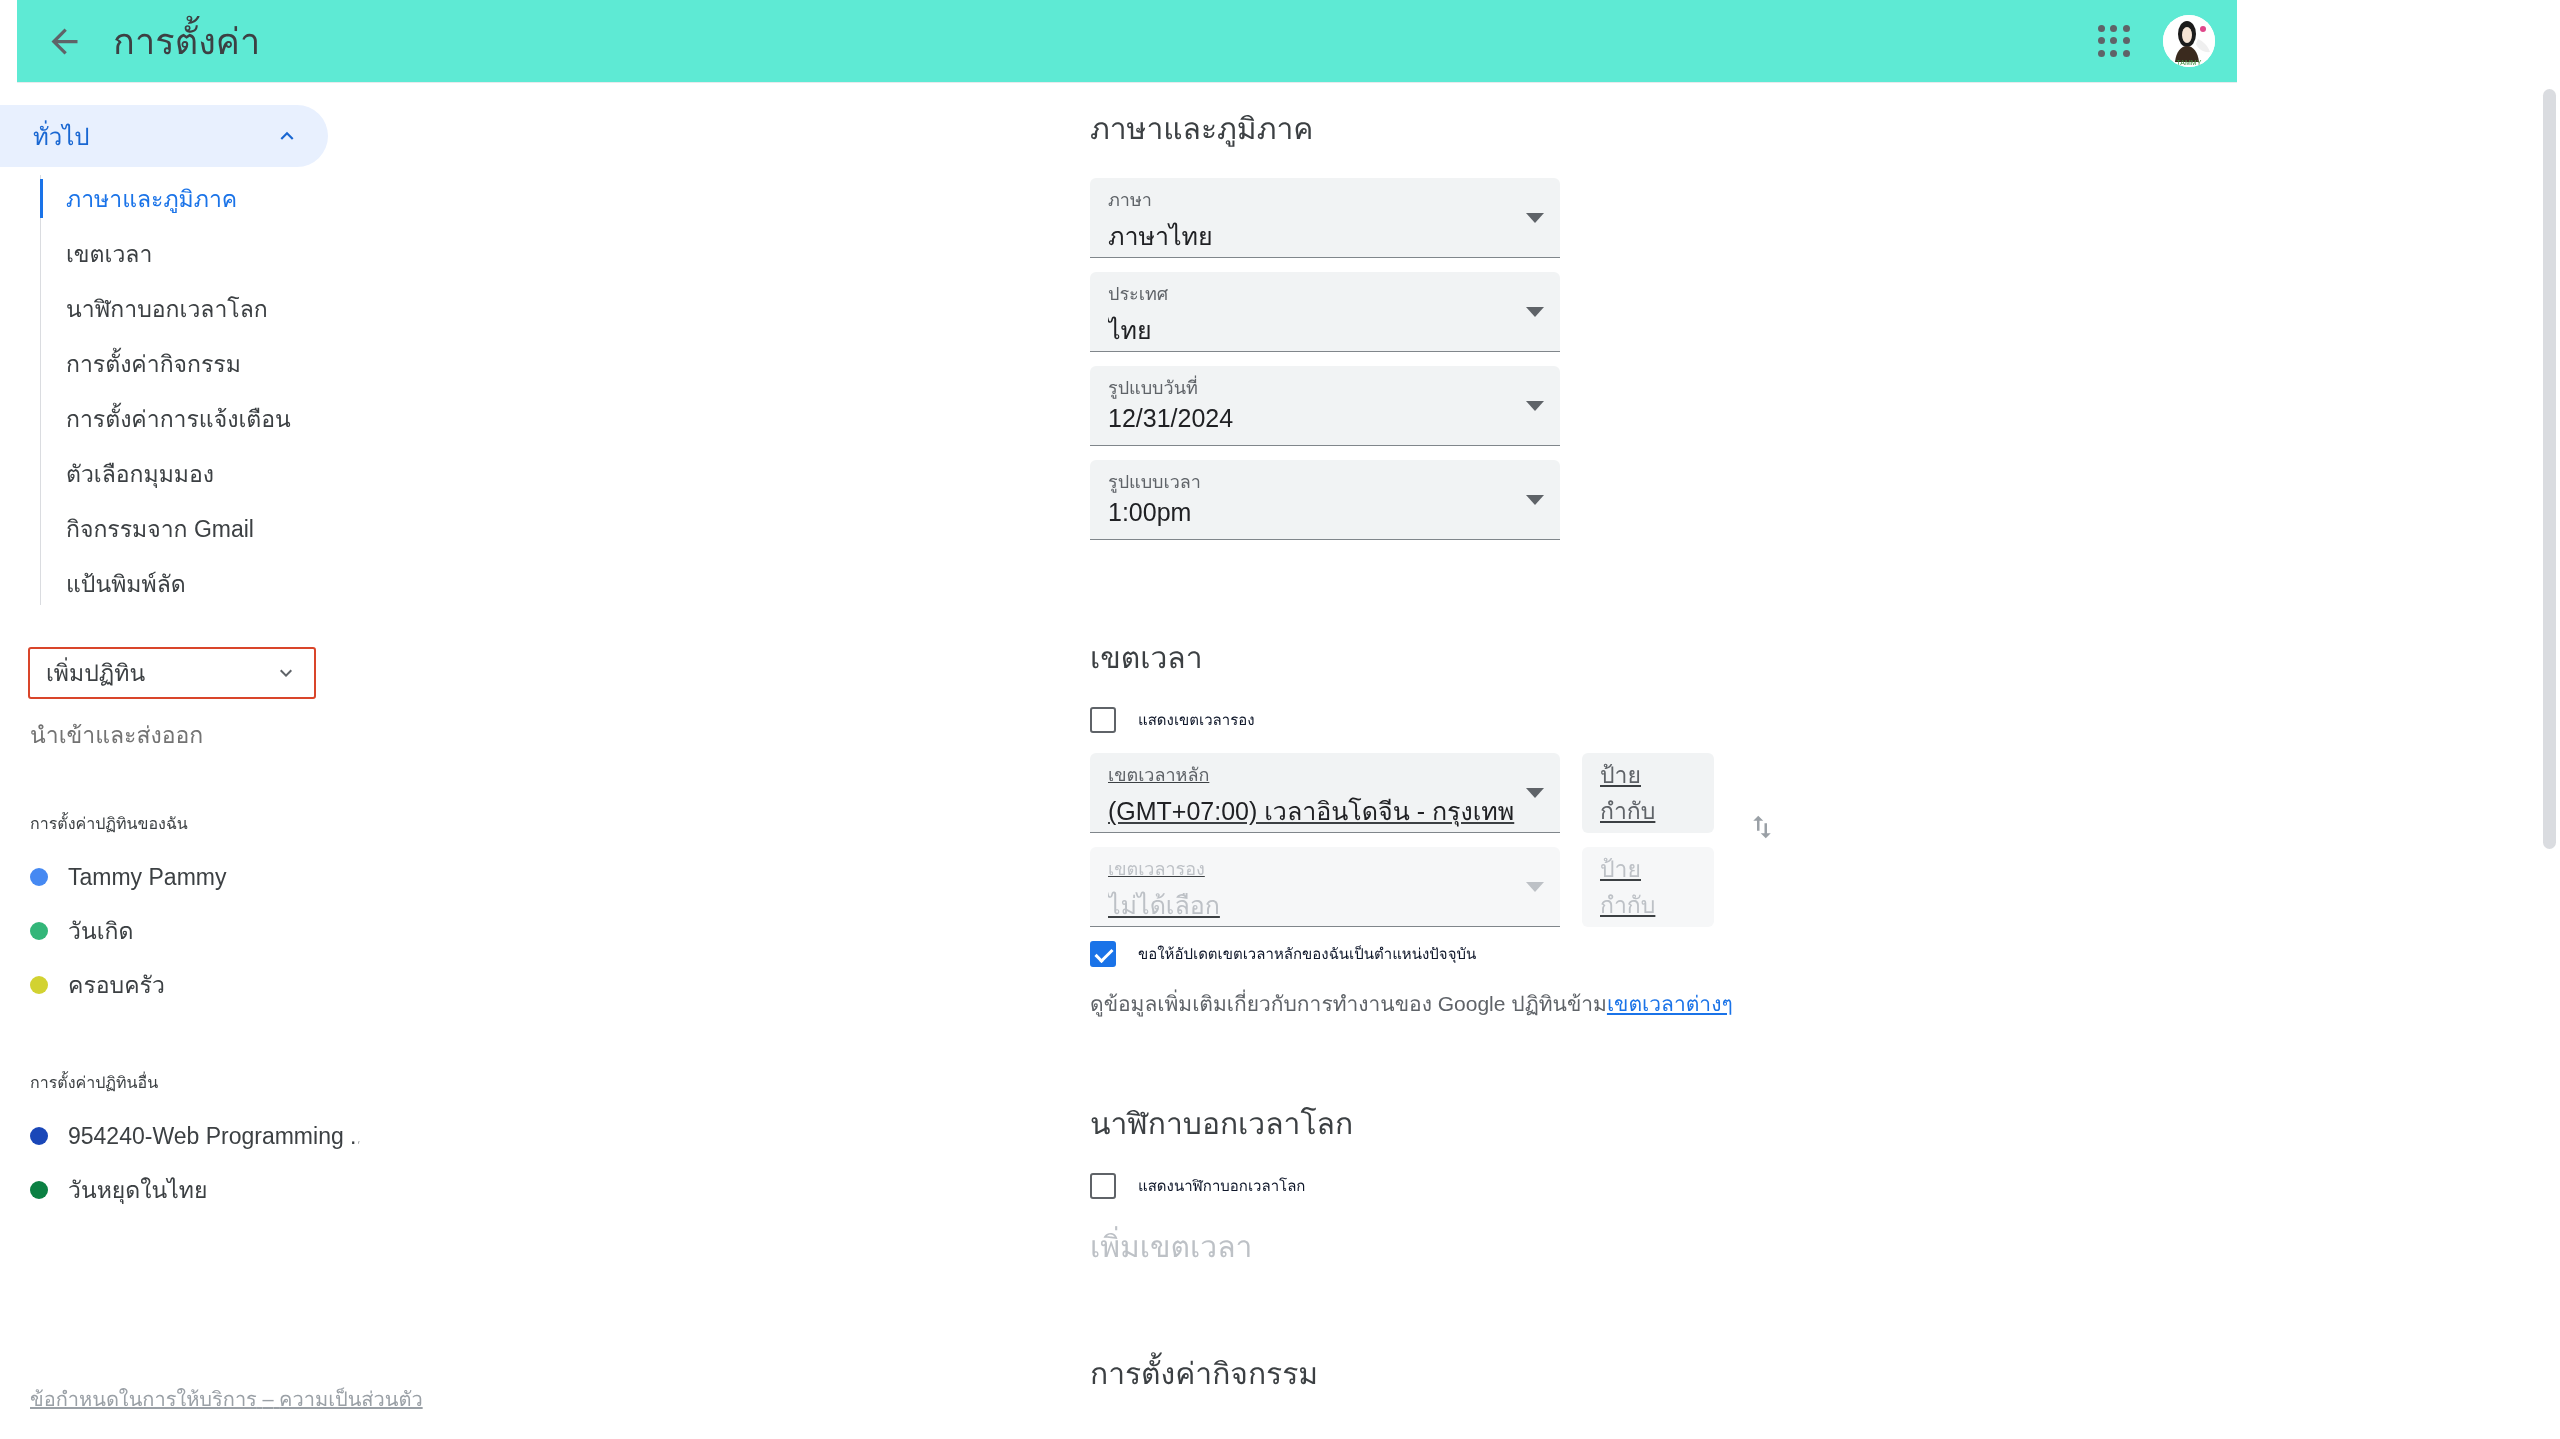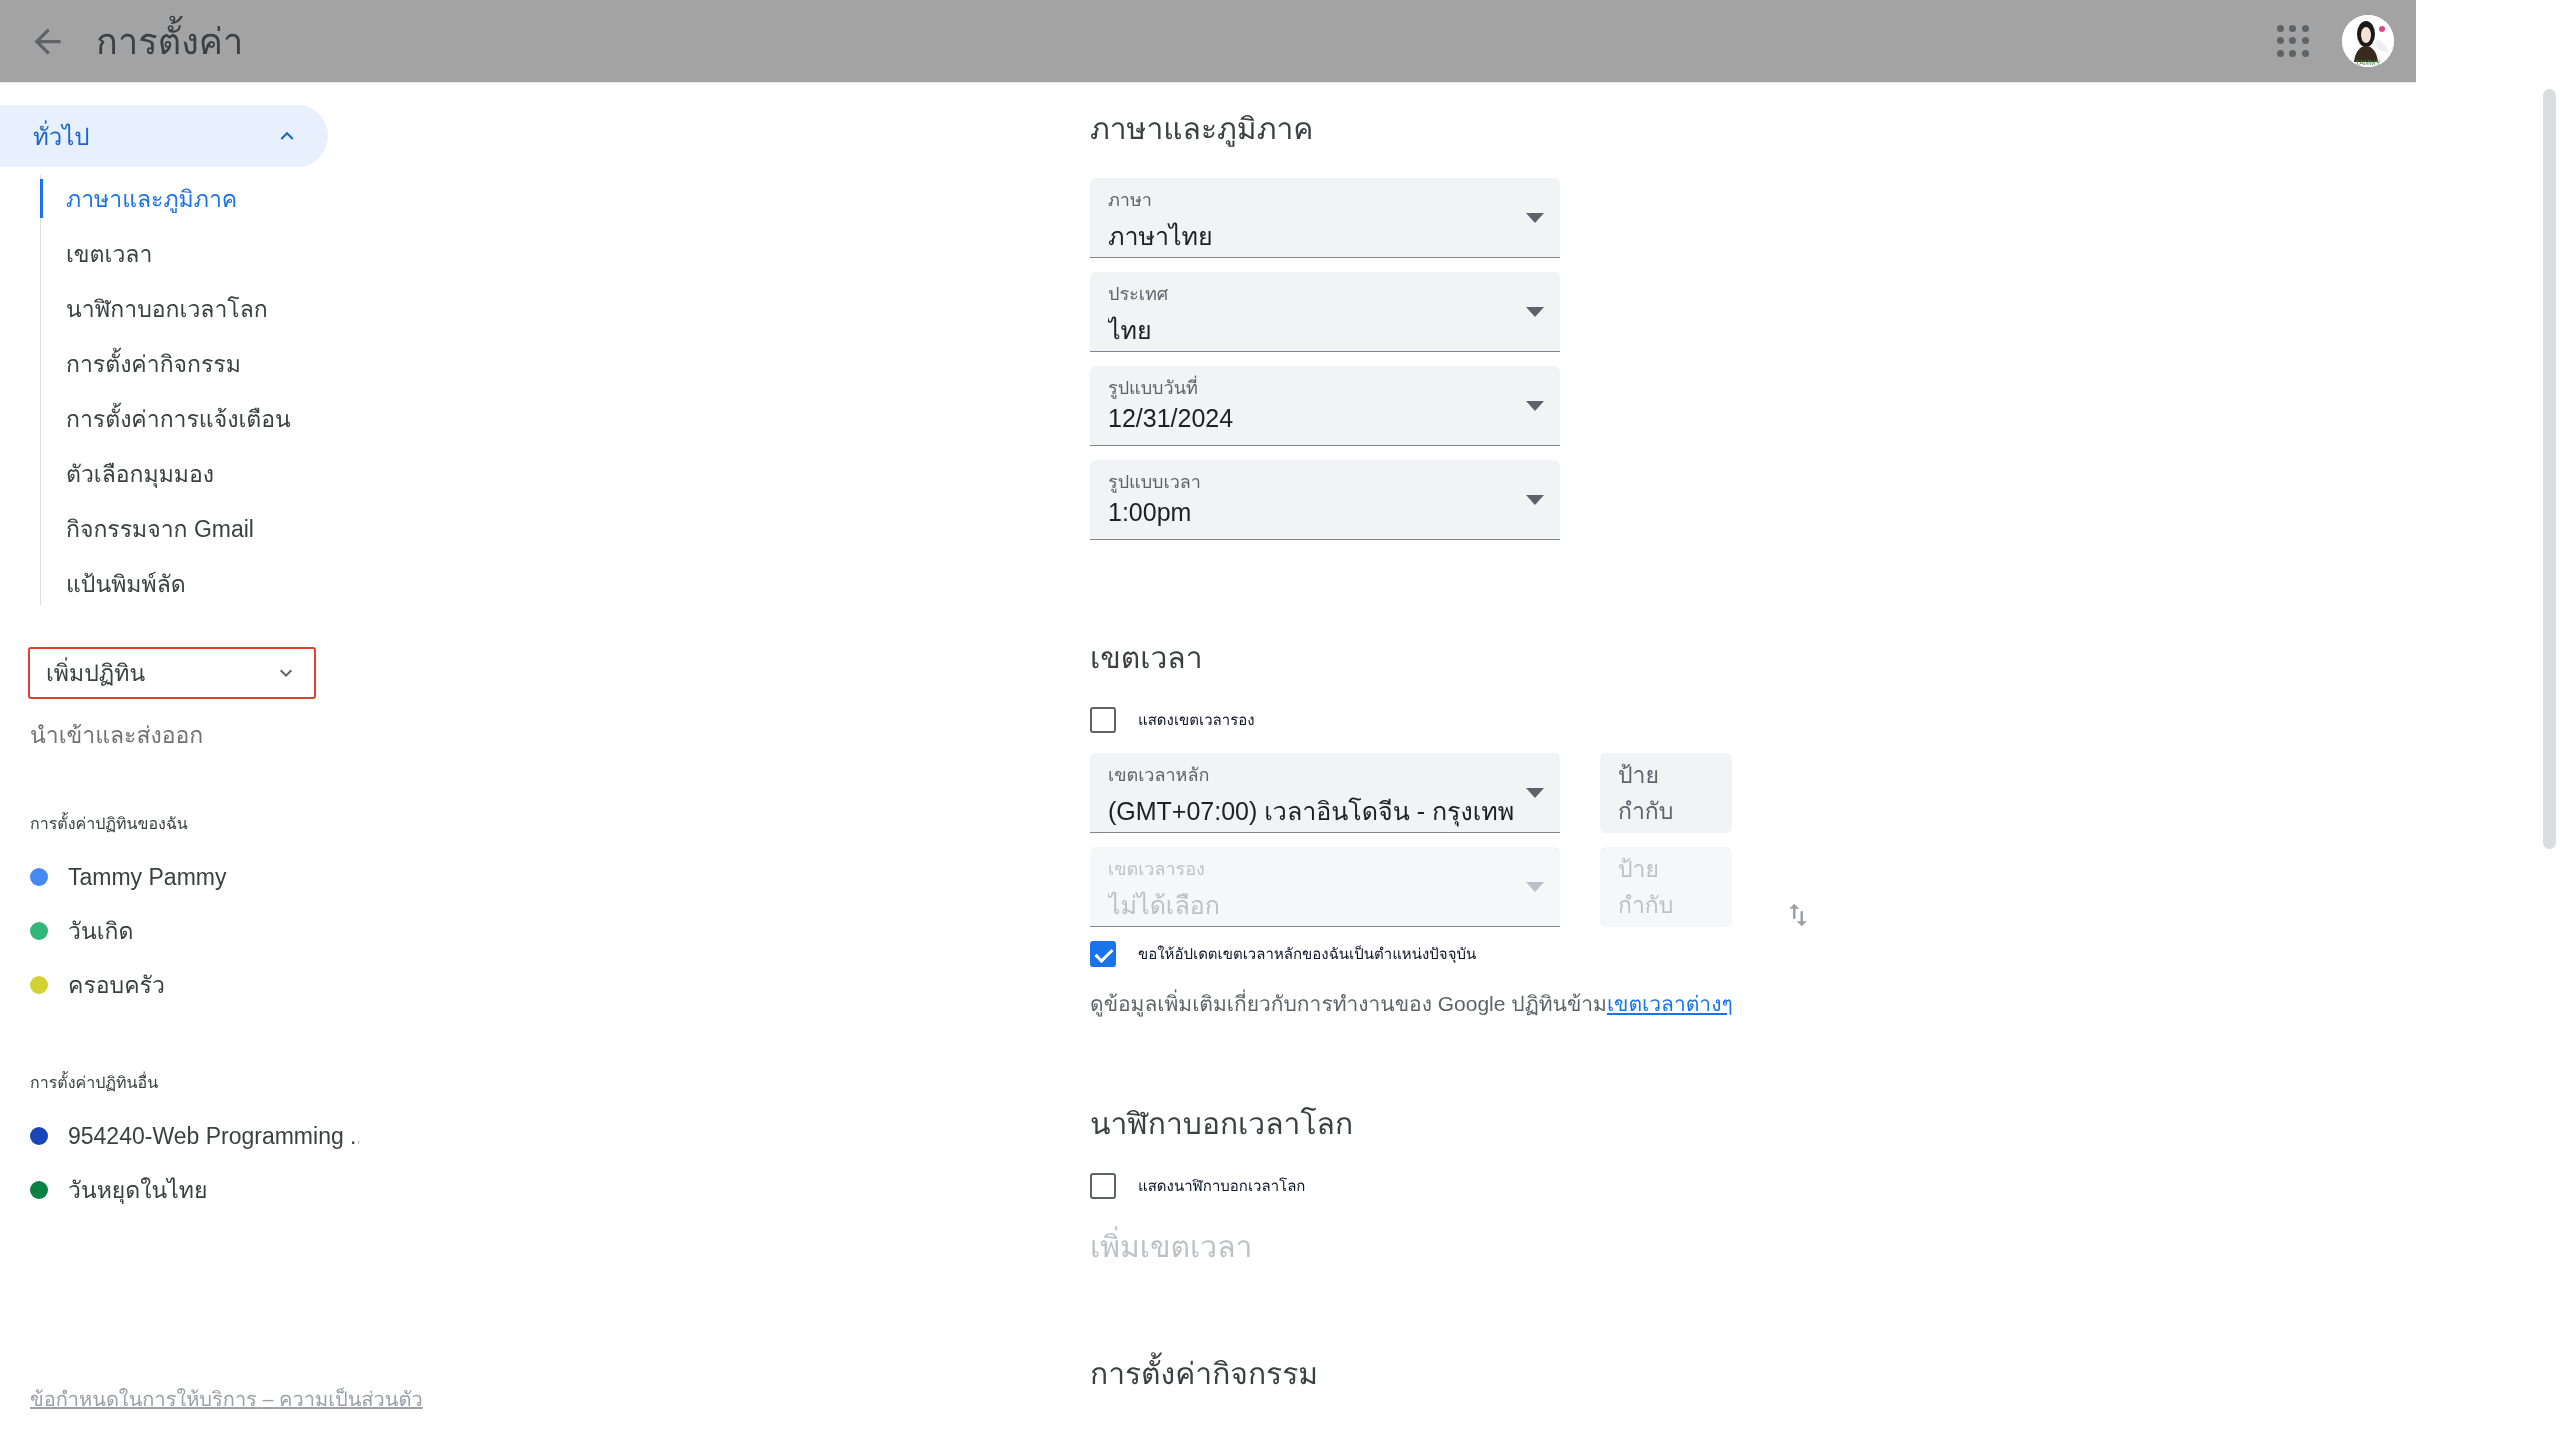--- a/index.html
+++ b/index.html
@@ -9,24 +9,24 @@
     height: 1439px;
     overflow: hidden;
     background: #ffffff;
     font-family: "Liberation Sans", "DejaVu Sans", sans-serif;
     color: #3c4043;
   }
 
   
   .topbar {
     position: absolute;
-    top: 0; left: 0;
-    width: 2416px;
+    top: 0; left: 17px;
+    width: 2220px;
     height: 83px;
-    background: #a3a3a3;
+    background: #5eead4;
     border-bottom: 1px solid #e8eaed;
     display: flex;
     align-items: center;
   }
   .back-btn {
     width: 78px; height: 78px;
     margin-left: 8px;
     display: flex; align-items: center; justify-content: center;
     border-radius: 50%;
     cursor: pointer;
@@ -283,23 +283,24 @@
     left: 7px; top: 2px;
     width: 7px; height: 14px;
     border: solid #ffffff;
     border-width: 0 3px 3px 0;
     transform: rotate(45deg);
   }
   .cb-label { font-size: 15px; color: #0f172a; }
 
   .tz-row {
     display: flex;
-    align-items: flex-end;
+    align-items: flex-start;
     padding-left: 545px;
-    gap: 40px;
+    gap: 22px;
+    text-decoration: underline;
   }
   .tz-col { width: 470px; }
   .tz-col .field { width: 470px; }
   .label-col { width: 132px; }
   .label-field {
     width: 132px;
     height: 80px;
     background: #f1f3f4;
     border-radius: 6px;
     display: flex;

